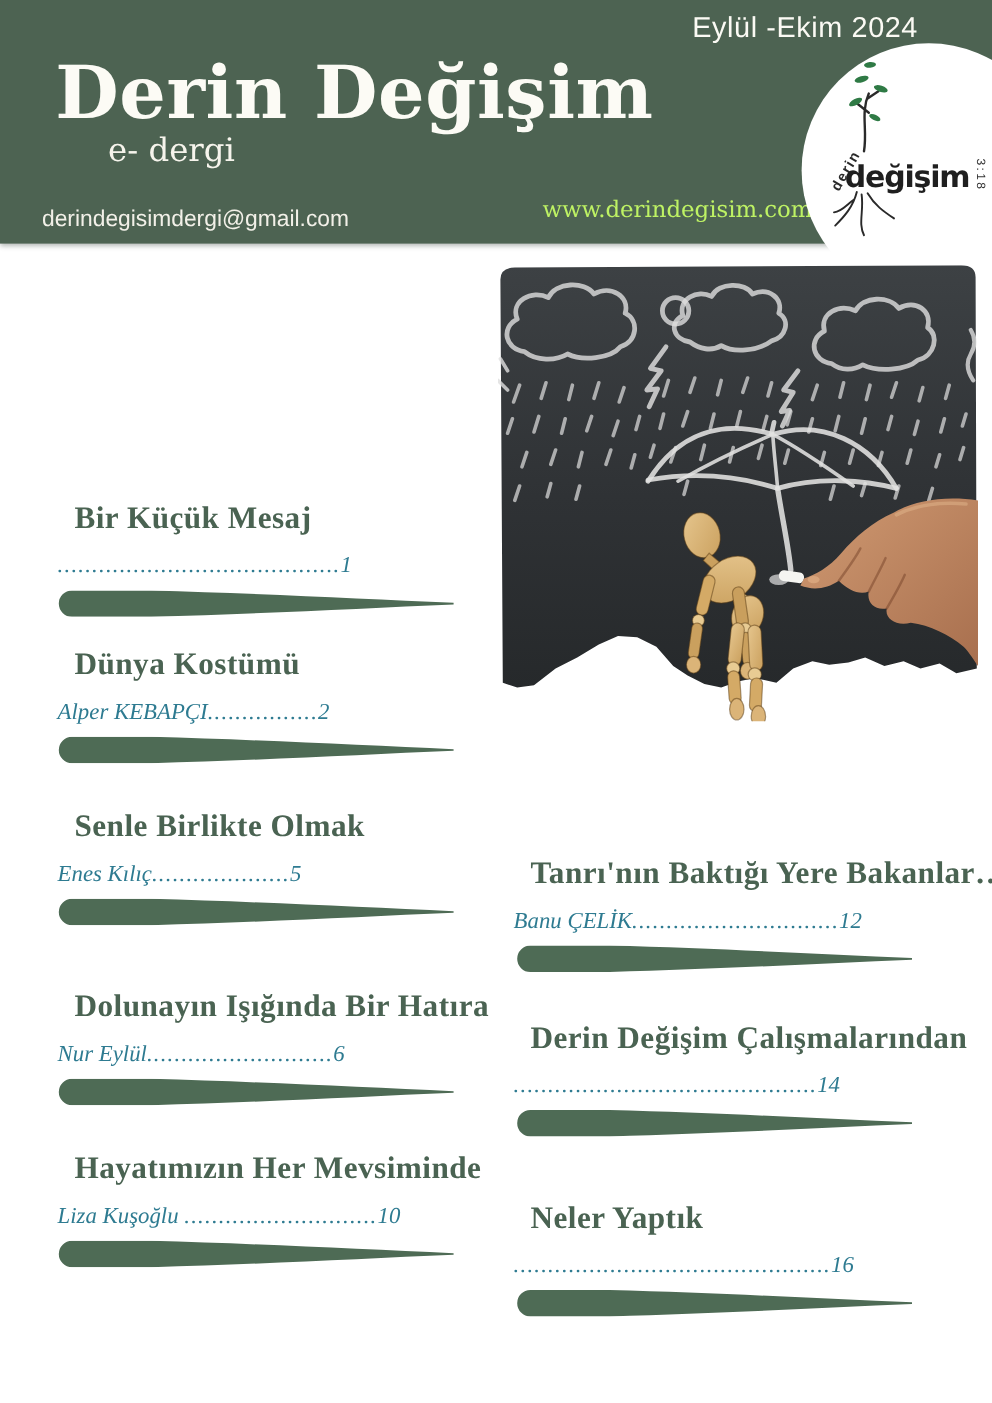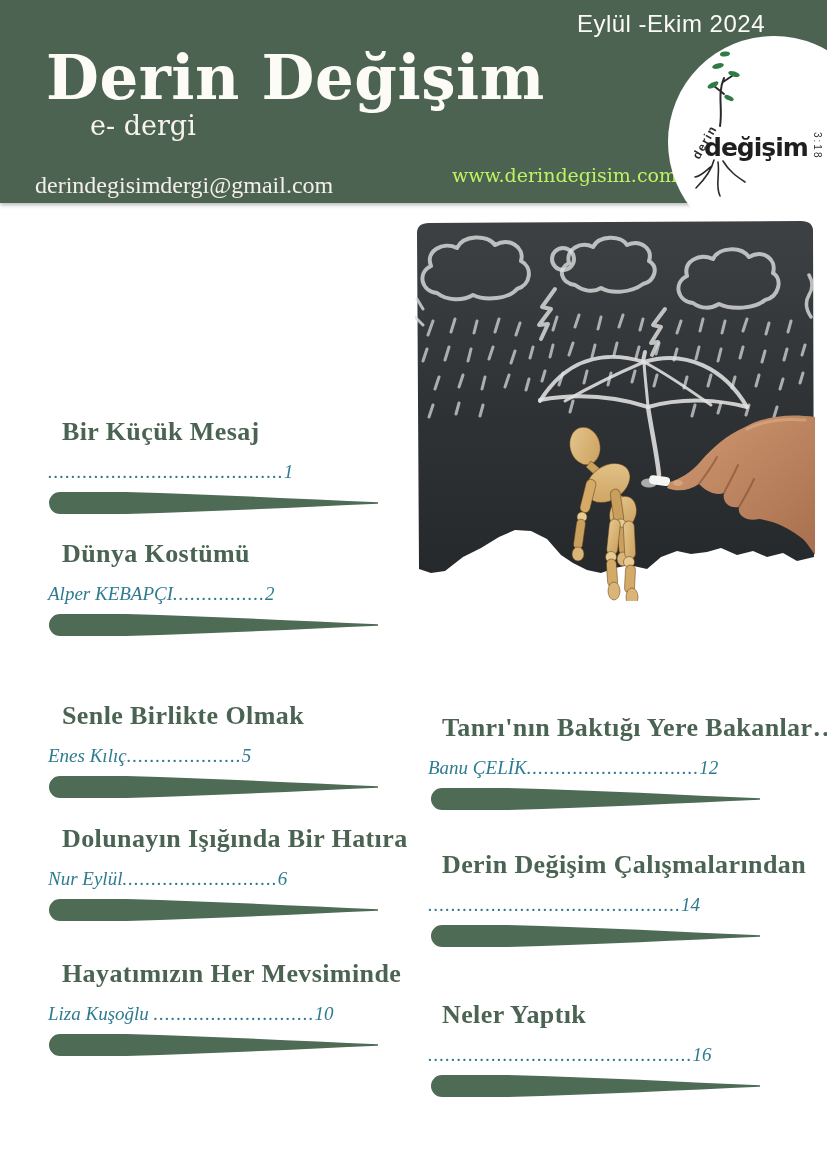--- a/index.html
+++ b/index.html
@@ -10,21 +10,21 @@
   .masthead{position:absolute;left:0;top:0;width:827px;height:203px;background:#4d6352;
             box-shadow:0 2px 4px rgba(40,55,45,.35);}
   .issue-date{position:absolute;top:10px;right:62px;color:#fbfaf4;
               font-family:"Liberation Sans", sans-serif;font-size:24px;letter-spacing:.5px;}
   .mag-title{position:absolute;left:30px;top:30px;margin:16px;color:#fcfbf5;
              font-family:"DejaVu Serif", serif;font-weight:bold;font-size:61px;line-height:1.05;
              letter-spacing:.5px;white-space:nowrap;}
   .mag-subtitle{position:absolute;left:58px;top:110px;color:#f6f4ec;
                 font-family:"DejaVu Serif", serif;font-size:27px;margin-left:32px;}
   .mag-email{position:absolute;left:35px;top:172px;color:#f2f0e8;
-             font-family:Liberation Serif, serif;font-size:24px;}
+             font-family:Liberation Sans, sans-serif;font-size:19px;}
   .mag-site{position:absolute;left:452px;top:164px;color:#bef264;
             font-family:"DejaVu Serif", serif;font-size:19px;}
 
   
   .logo-circle{position:absolute;left:668px;top:36px;width:212px;height:212px;
                border-radius:50%;background:#ffffff;}
 
   
   .hero{position:absolute;left:415px;top:221px;}
 
@@ -186,21 +186,21 @@
   </section>
 
   <section class="toc-entry" style="left:48px;top:525px">
     <h2 class="entry-title">Dünya Kostümü</h2>
     <p class="entry-line"><span class="author">Alper KEBAPÇI</span><span class="dots">................</span><span class="pageno">2</span></p>
     <svg class="divider" width="332" height="22" viewBox="0 0 332 22">
         <path d="M12 0 H78 C170 2.5 252 7 330 10.3 L330 11.7 C252 15 170 19.5 78 22 H12 A11 11 0 0 1 12 0 Z"></path>
       </svg>
   </section>
 
-  <section class="toc-entry" style="left:48px;top:687px">
+  <section class="toc-entry" style="left:48px;top:660px">
     <h2 class="entry-title">Senle Birlikte Olmak</h2>
     <p class="entry-line"><span class="author">Enes Kılıç</span><span class="dots">....................</span><span class="pageno">5</span></p>
     <svg class="divider" width="332" height="22" viewBox="0 0 332 22">
         <path d="M12 0 H78 C170 2.5 252 7 330 10.3 L330 11.7 C252 15 170 19.5 78 22 H12 A11 11 0 0 1 12 0 Z"></path>
       </svg>
   </section>
 
   <section class="toc-entry" style="left:48px;top:810px">
     <h2 class="entry-title">Dolunayın Işığında Bir Hatıra</h2>
     <p class="entry-line"><span class="author">Nur Eylül</span><span class="dots">...........................</span><span class="pageno">6</span></p>

